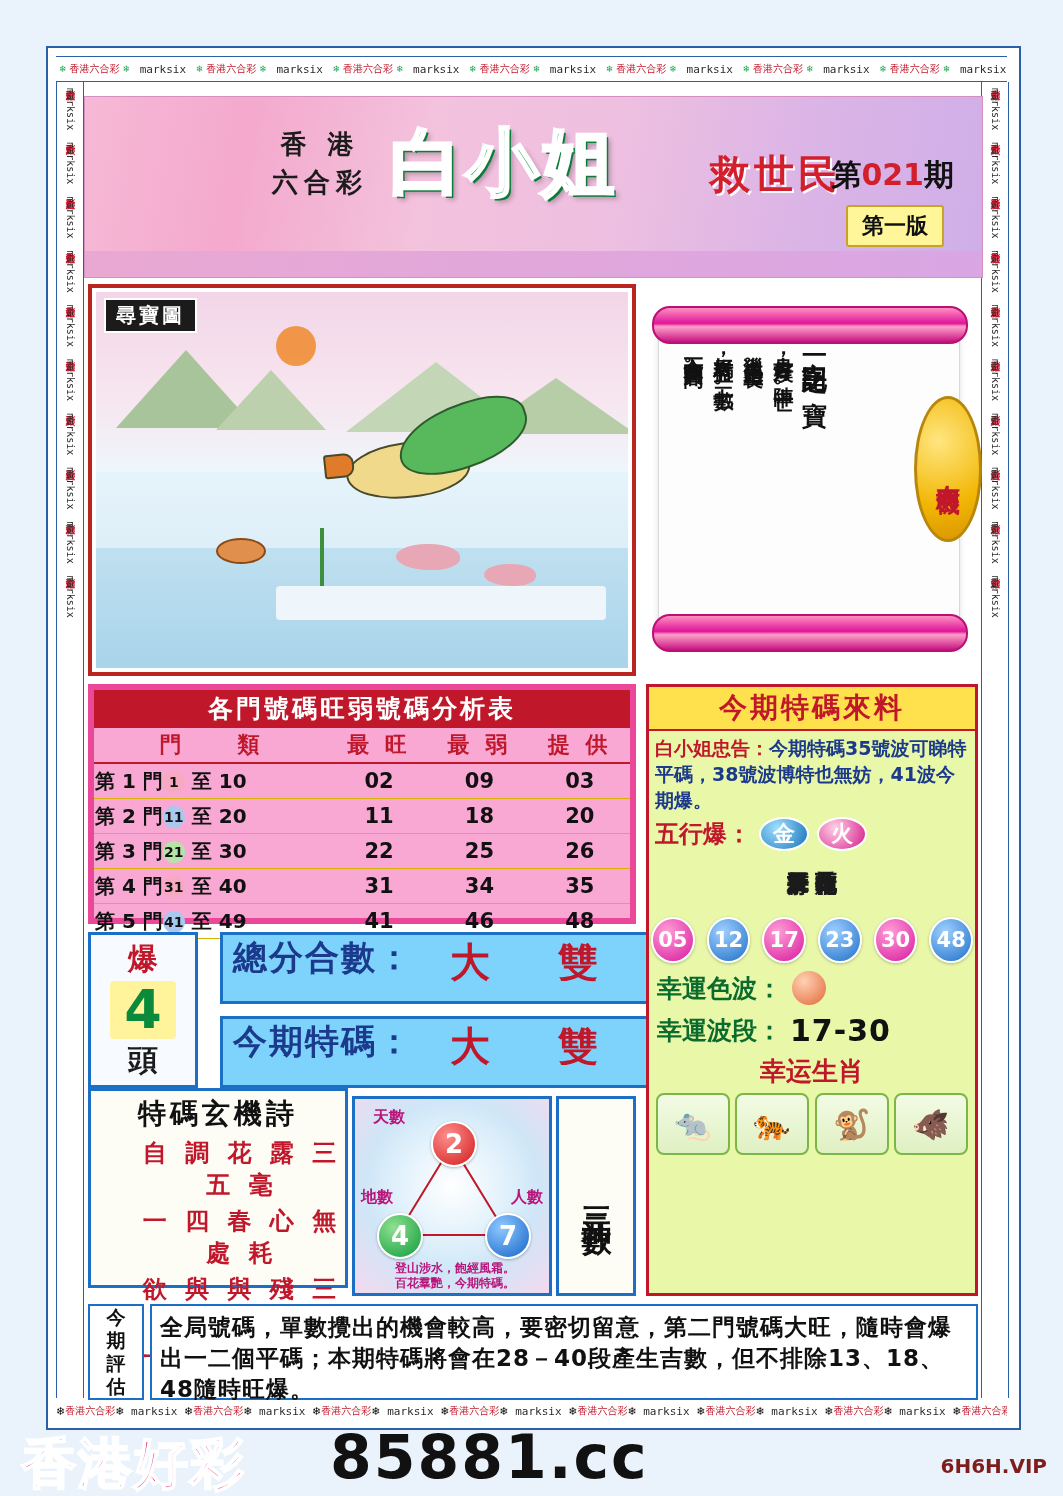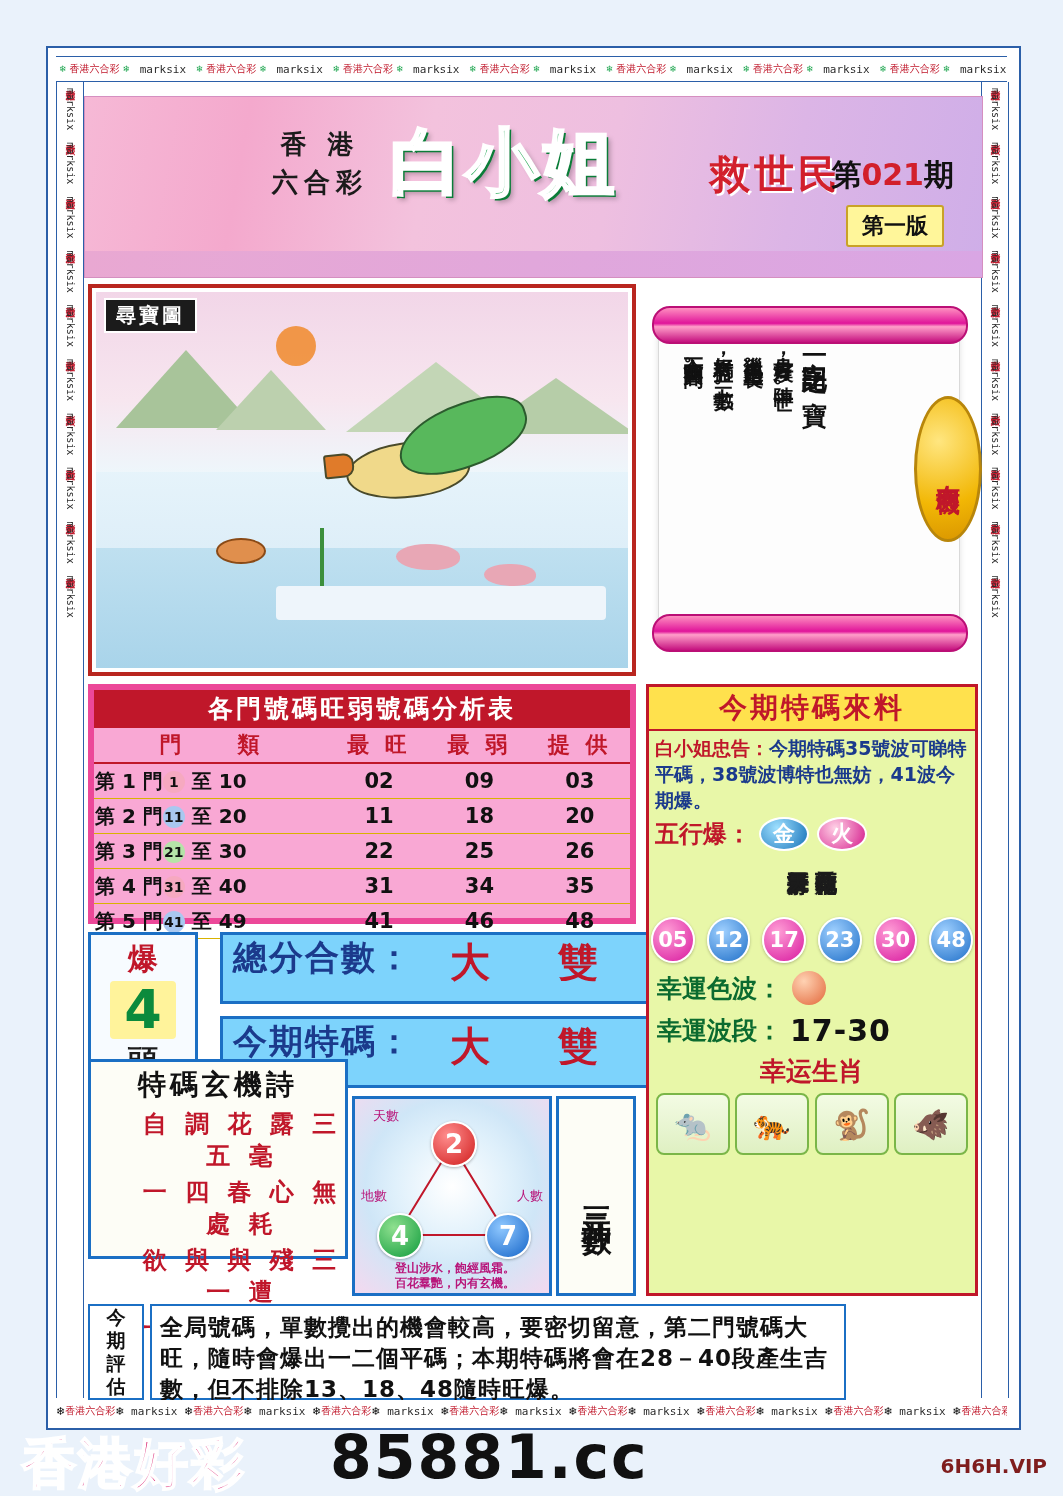--- a/index.html
+++ b/index.html
@@ -183,34 +183,34 @@
     border:3px solid #1b6fc4;background:#7dd3fc;box-sizing:border-box;
     display:flex;align-items:flex-start;
   }
   .rowbox .lab{font-size:34px;font-weight:bold;color:#1b3a8c;padding-left:10px;letter-spacing:2px;}
   .rowbox .val{flex:1;text-align:center;font-size:40px;font-weight:bold;color:#c0172a;letter-spacing:14px;}
   #row1{top:932px;}
   #row2{top:1016px;}
 
   
   .poem{
-    position:absolute;left:88px;top:1059px;width:260px;height:200px;
+    position:absolute;left:88px;top:1088px;width:260px;height:200px;
     border:3px solid #1b6fc4;background:#fdfdf6;box-sizing:border-box;text-align:center;
   }
   .poem h3{margin:4px 0 2px;font-size:28px;color:#111;letter-spacing:4px;font-weight:bold;}
   .poem p{margin:4px 0;font-size:24px;color:#c0172a;letter-spacing:5px;font-weight:bold;padding-left:48px;}
 
   
   .tri-box{
     position:absolute;left:352px;top:1096px;width:200px;height:200px;
     border:3px solid #1b6fc4;background:
       radial-gradient(circle at 50% 45%,#ffffff 0%,#dff0fb 40%,#cfe6f7 60%,#f4d9ef 100%);
     box-sizing:border-box;
   }
-  .tri-box .lab{position:absolute;font-size:13px;color:#b8157a;font-weight:normal;text-align:center;}
+  .tri-box .lab{position:absolute;font-size:16px;color:#b8157a;font-weight:bold;text-align:center;}
   .node{
     position:absolute;width:42px;height:42px;border-radius:50%;
     display:flex;align-items:center;justify-content:center;
     font-size:26px;font-weight:bold;color:#fff;border:2px solid #fff;
     box-shadow:0 1px 3px rgba(0,0,0,.3);
   }
   .node.red{background:radial-gradient(circle at 35% 30%,#ff8e8e,#d01c1c);}
   .node.green{background:radial-gradient(circle at 35% 30%,#8fe08f,#0f9b3c);}
   .node.blue{background:radial-gradient(circle at 35% 30%,#8fc8ff,#1464c8);}
   .tri-foot{position:absolute;left:4px;bottom:2px;width:192px;font-size:12px;color:#b8157a;
@@ -277,21 +277,21 @@
   }
 
   
   .eval-label{
     position:absolute;left:88px;top:1304px;width:56px;height:96px;
     border:2px solid #1b6fc4;background:#fff;box-sizing:border-box;
     display:flex;align-items:center;justify-content:center;
   }
   .eval-label span{font-size:19px;font-weight:bold;color:#111;line-height:23px;text-align:center;}
   .comment{
-    position:absolute;left:150px;top:1304px;width:696px;height:96px;
+    position:absolute;left:150px;top:1304px;width:828px;height:96px;
     border:2px solid #1b6fc4;background:#fff;box-sizing:border-box;
     padding:6px 8px;font-size:23px;line-height:31px;color:#111;font-weight:bold;
     letter-spacing:1px;
   }
 
   
   .footer-wm{
     position:absolute;left:0;top:1424px;width:1063px;height:72px;
   }
   .wm-cn{
@@ -484,21 +484,21 @@
     <div class="lab" style="left:6px;top:88px;">地數</div>
     <div class="lab" style="right:6px;top:88px;">人數</div>
     <svg width="194" height="194" style="position:absolute;left:0;top:0;">
       <polygon points="97,46 42,136 152,136" fill="none" stroke="#c0172a" stroke-width="2"></polygon>
     </svg>
     <div class="node red" style="left:76px;top:22px;">2</div>
     <div class="node green" style="left:22px;top:114px;">4</div>
     <div class="node blue" style="left:130px;top:114px;">7</div>
     <div class="tri-foot" id="tri-foot">
         <div>登山涉水，飽經風霜。</div>
-        <div>百花羣艷，内有玄機。</div>
+        <div>百花羣艷，今期特碼。</div>
       </div>
   </div>
 
   <div class="sanyuan">
     <span>三元神數</span>
   </div>
 
   <div class="right-col">
     <div class="rc-title">今期特碼來料</div>
     <div class="rc-advice">

